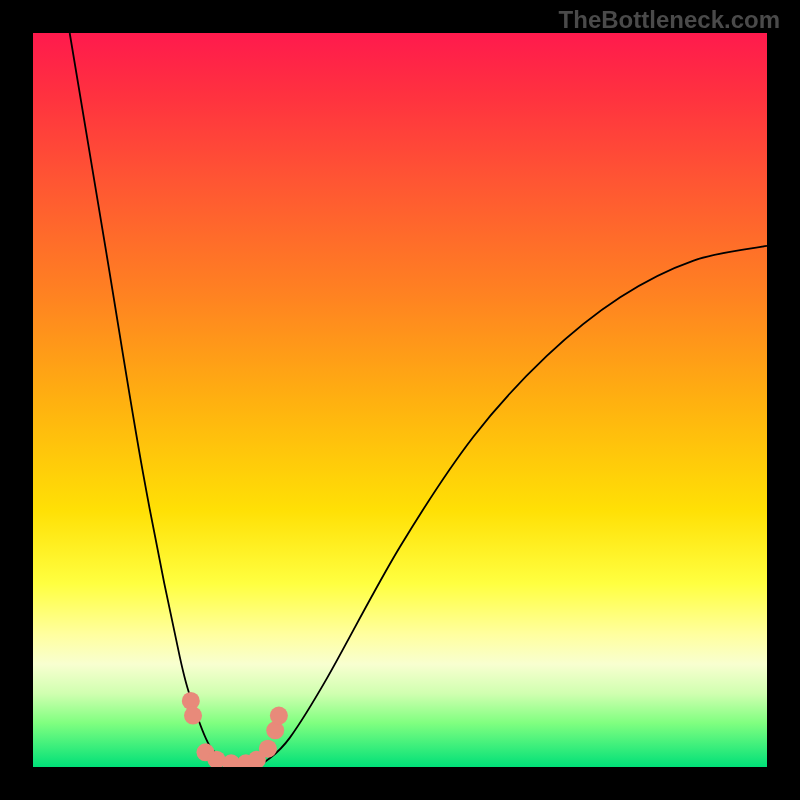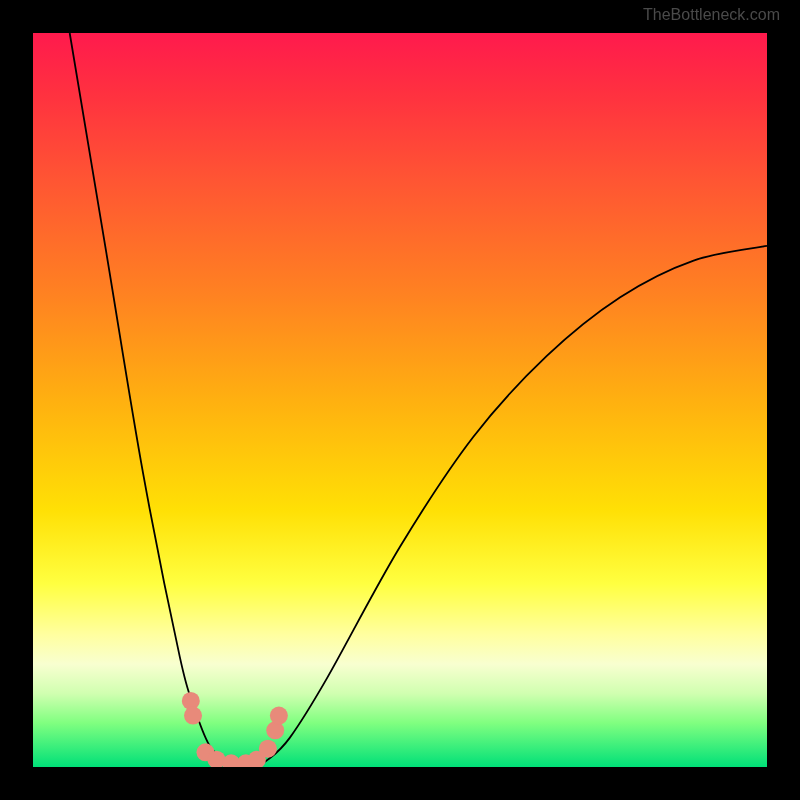--- a/index.html
+++ b/index.html
@@ -30,22 +30,22 @@
       #d0ffb0 90%,
       #80ff80 94%,
       #00e078 100%
     );
   }
   .watermark {
     position: absolute;
     top: 6px;
     right: 20px;
     color: #4a4a4a;
-    font-size: 16px;
-    font-weight: 400;
+    font-size: 24px;
+    font-weight: 700;
     z-index: 10;
   }
   svg.curve {
     position: absolute;
     left: 0;
     top: 0;
     width: 734px;
     height: 734px;
   }
 </style>

